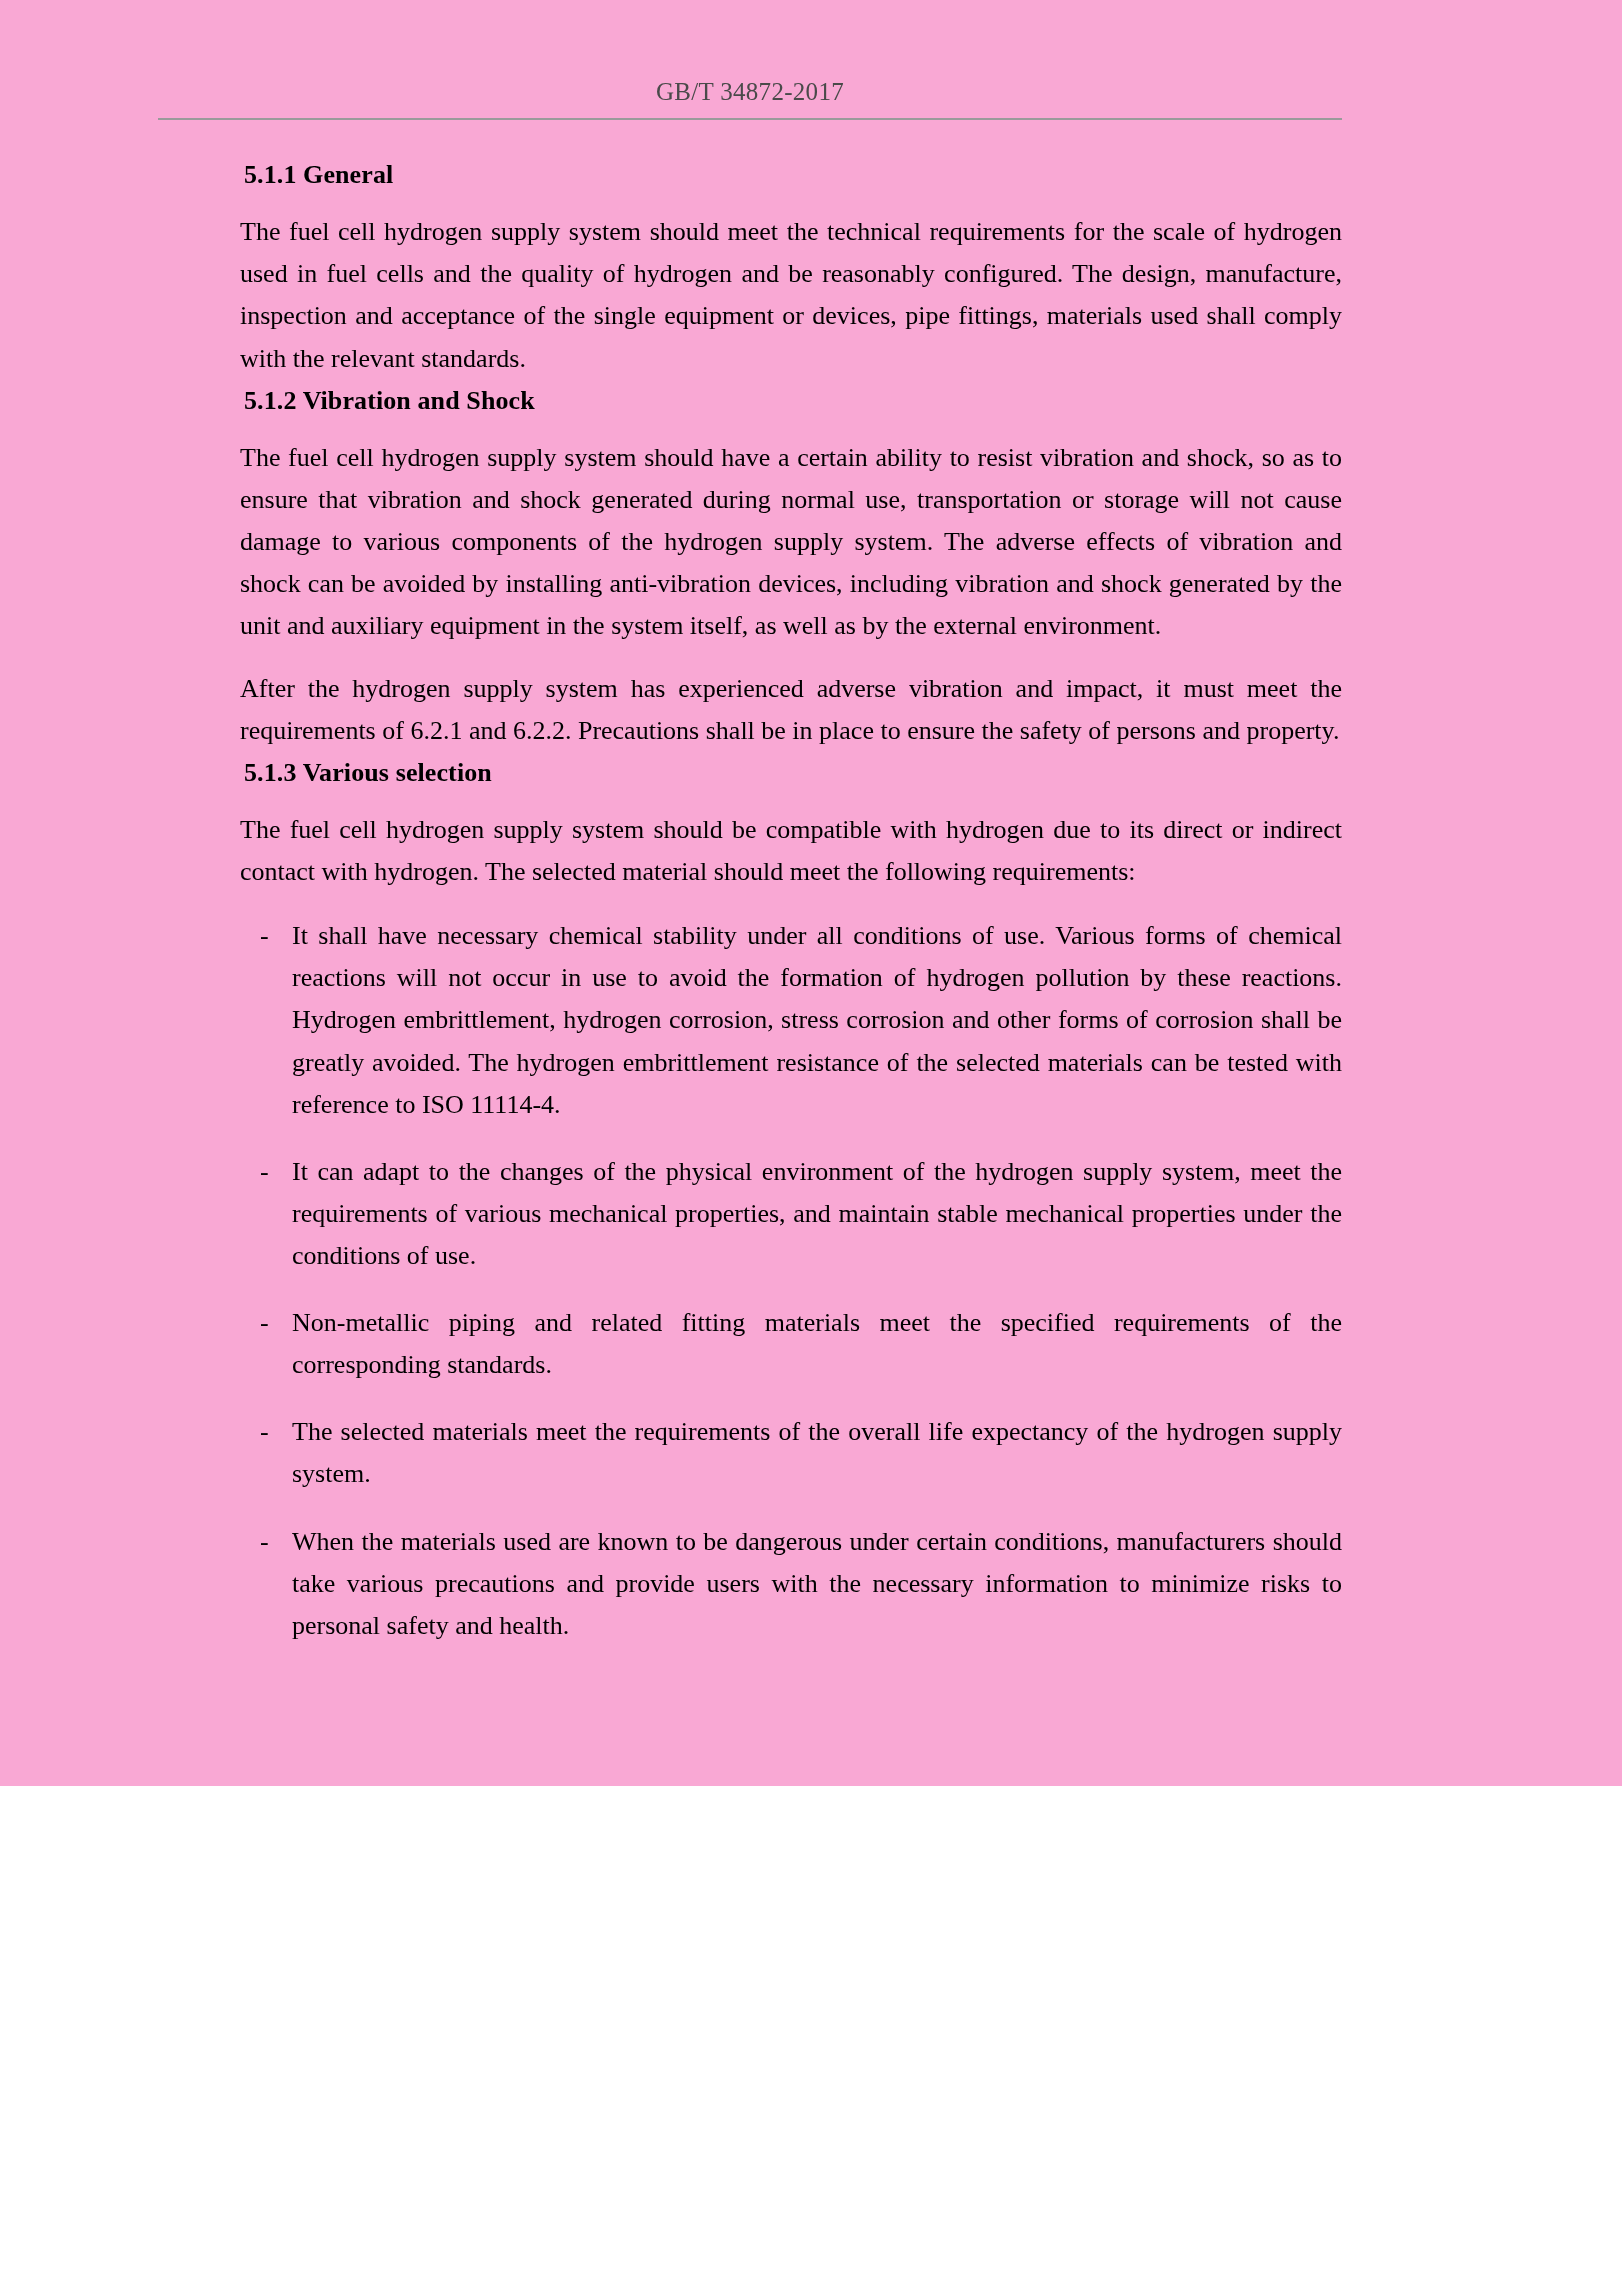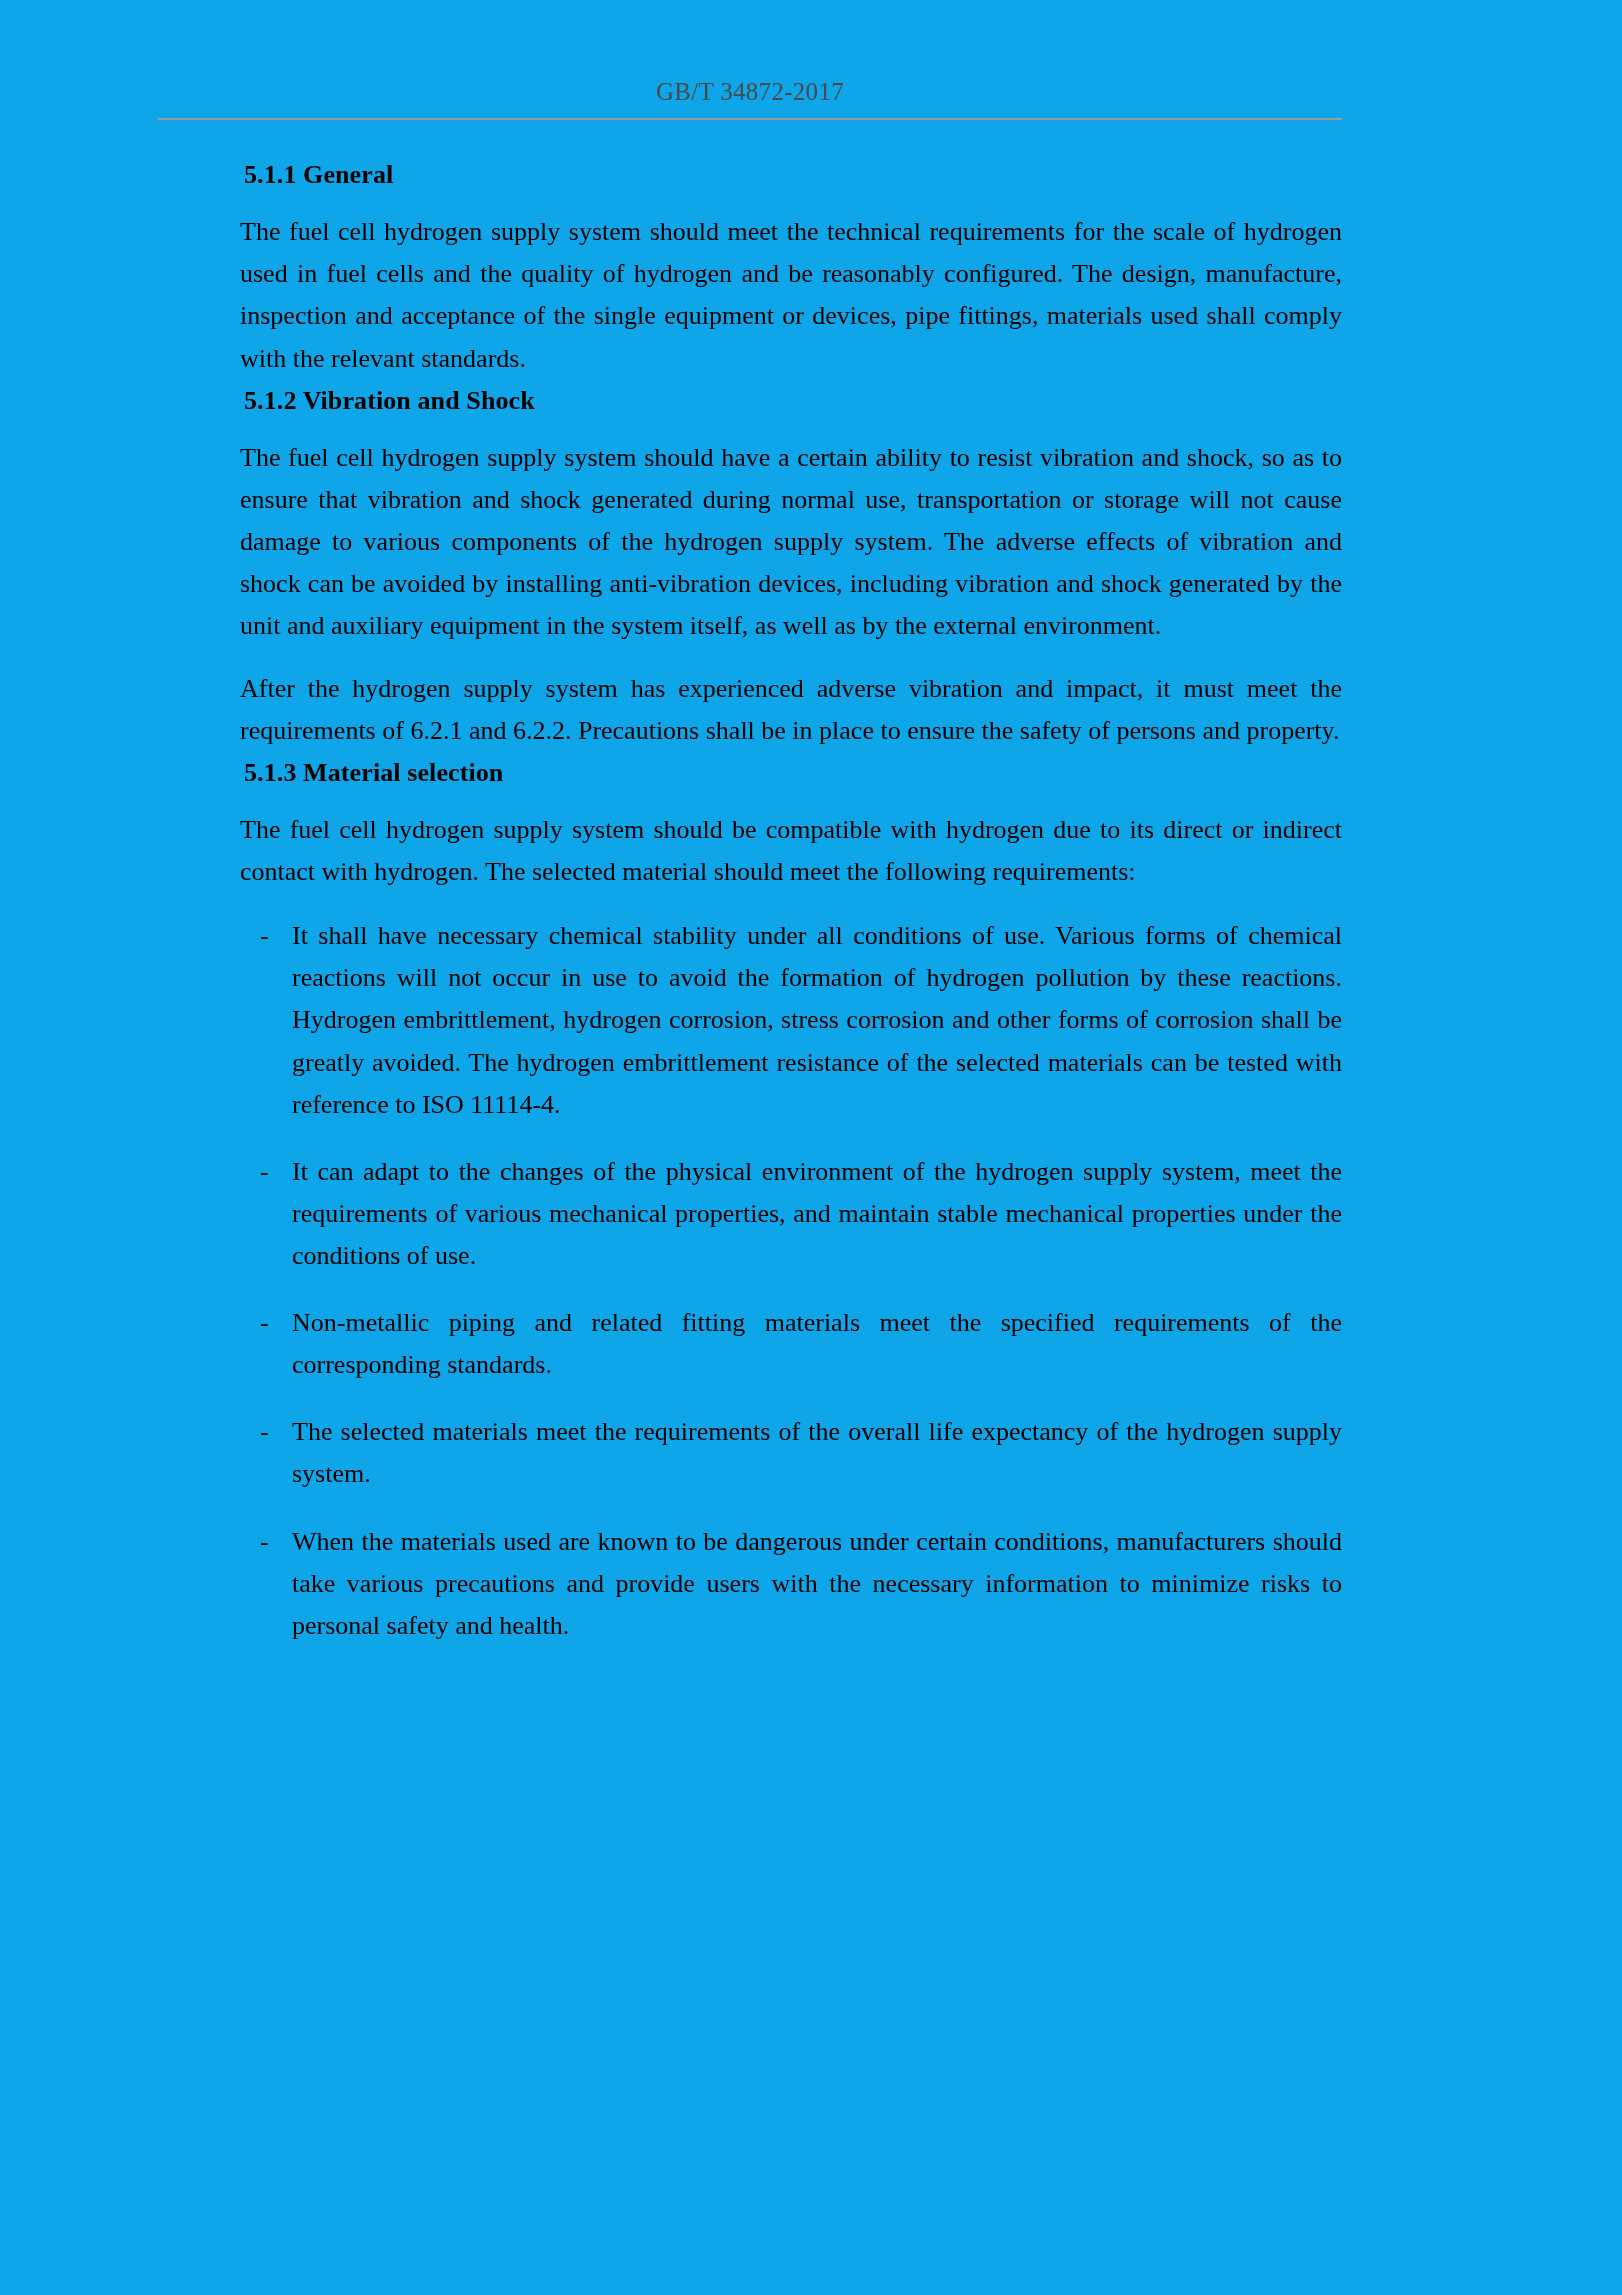--- a/index.html
+++ b/index.html
@@ -8,22 +8,22 @@
     padding: 0;
     background: #ffffff;
   }
   body {
     font-family: "Liberation Serif", "DejaVu Serif", serif;
     color: #000000;
   }
   .page {
     position: relative;
     width: 1623px;
-    height: 2295px;
-    background: #0ea5e9;
+    height: 1786px;
+    background: #f9a8d4;
     box-sizing: border-box;
     overflow: hidden;
   }
 
   
   .page-header {
     position: absolute;
     top: 79px;
     left: 158px;
     width: 1184px;
@@ -158,21 +158,21 @@
 
   <div class="content">
 
     <h2 class="section-heading sp-heading-1">5.1.1 General</h2>
     <p class="body-text">The fuel cell hydrogen supply system should meet the technical requirements for the scale of hydrogen used in fuel cells and the quality of hydrogen and be reasonably configured. The design, manufacture, inspection and acceptance of the single equipment or devices, pipe fittings, materials used shall comply with the relevant standards.</p>
 
     <h2 class="section-heading sp-heading">5.1.2 Vibration and Shock</h2>
     <p class="body-text">The fuel cell hydrogen supply system should have a certain ability to resist vibration and shock, so as to ensure that vibration and shock generated during normal use, transportation or storage will not cause damage to various components of the hydrogen supply system. The adverse effects of vibration and shock can be avoided by installing anti-vibration devices, including vibration and shock generated by the unit and auxiliary equipment in the system itself, as well as by the external environment.</p>
     <p class="body-text">After the hydrogen supply system has experienced adverse vibration and impact, it must meet the requirements of 6.2.1 and 6.2.2. Precautions shall be in place to ensure the safety of persons and property.</p>
 
-    <h2 class="section-heading sp-heading">5.1.3 Material selection</h2>
+    <h2 class="section-heading sp-heading">5.1.3 Various selection</h2>
     <p class="body-text">The fuel cell hydrogen supply system should be compatible with hydrogen due to its direct or indirect contact with hydrogen. The selected material should meet the following requirements:</p>
 
     <ul class="req-list">
       <li>
         <span class="dash">-</span>
         <span>It shall have necessary chemical stability under all conditions of use. Various forms of chemical reactions will not occur in use to avoid the formation of hydrogen pollution by these reactions. Hydrogen embrittlement, hydrogen corrosion, stress corrosion and other forms of corrosion shall be greatly avoided. The hydrogen embrittlement resistance of the selected materials can be tested with reference to ISO 11114-4.</span>
       </li>
       <li>
         <span class="dash">-</span>
         <span>It can adapt to the changes of the physical environment of the hydrogen supply system, meet the requirements of various mechanical properties, and maintain stable mechanical properties under the conditions of use.</span>

